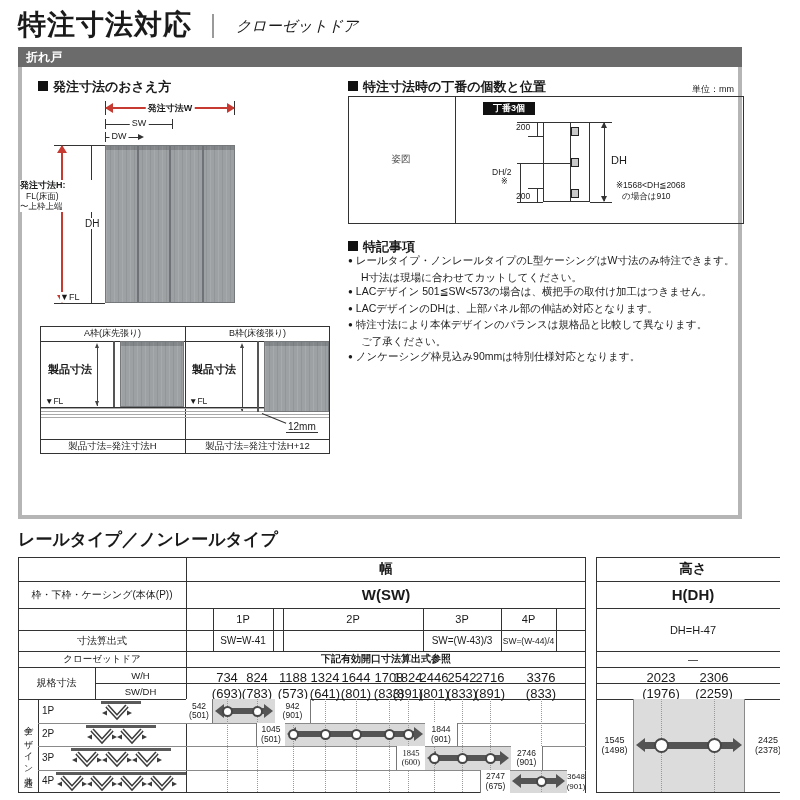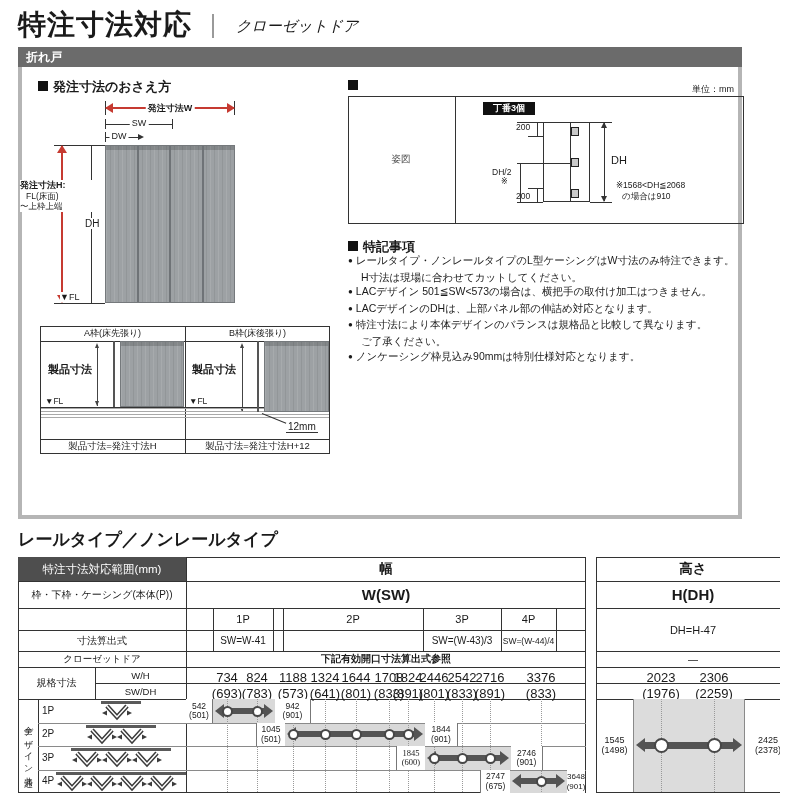--- a/index.html
+++ b/index.html
@@ -115,21 +115,21 @@
   <div class="vline" style="left:257px;top:341px;width:2px;height:71px;background:#555;z-index:3;"></div>
   <div class="door" style="left:264px;top:341px;width:65px;height:71px;z-index:3;"></div>
 
   <div class="abs" style="left:262px;top:413px;width:26px;height:1px;background:#333;transform:rotate(22deg);transform-origin:left center;z-index:4;"></div>
   <div class="abs" style="left:286px;top:421px;font-size:10px;border-bottom:1px solid #333;padding:0 2px;z-index:4;">12mm</div>
 
   <div class="hline" style="left:40px;top:439px;width:290px;"></div>
   <div class="cell" style="left:40px;top:439px;width:145px;height:15px;font-size:9.5px;">製品寸法=発注寸法H</div>
   <div class="cell" style="left:185px;top:439px;width:145px;height:15px;font-size:9.5px;">製品寸法=発注寸法H+12</div>
 
-  <div class="sechead" style="left:348px;top:78px;"><span class="sq"></span></div>
+  <div class="sechead" style="left:348px;top:78px;"><span class="sq"></span><span>特注寸法時の丁番の個数と位置</span></div>
   <div class="abs" style="left:692px;top:83px;font-size:9px;">単位：mm</div>
 
   <div class="abs" style="left:348px;top:96px;width:396px;height:128px;border:1.5px solid #333;box-sizing:border-box;"></div>
   <div class="vline" style="left:455px;top:96px;height:128px;"></div>
   <div class="abs" style="left:401px;top:153px;transform:translateX(-50%);font-size:9.5px;color:#444;">姿図</div>
 
   <div class="abs flexc" style="left:483px;top:102px;width:52px;height:13px;background:#111;color:#fff;font-size:9px;font-weight:bold;">丁番3個</div>
 
   <div class="abs" style="left:543px;top:122px;width:47px;height:80px;border:1px solid #333;box-sizing:border-box;"></div>
   <div class="vline" style="left:570px;top:122px;height:80px;"></div>
@@ -196,21 +196,20 @@
   <div class="vline" style="left:186px;top:557px;height:236px;"></div>
   <div class="vline" style="left:95px;top:667px;height:32px;"></div>
   <div class="vline" style="left:38px;top:699px;height:94px;"></div>
   <div class="vline" style="left:213px;top:608px;height:43px;"></div>
   <div class="vline" style="left:273px;top:608px;height:43px;"></div>
   <div class="vline" style="left:283px;top:608px;height:43px;"></div>
   <div class="vline" style="left:423px;top:608px;height:43px;"></div>
   <div class="vline" style="left:501px;top:608px;height:43px;"></div>
   <div class="vline" style="left:556px;top:608px;height:43px;"></div>
 
-  <div class="cell" style="left:18px;top:557px;width:168px;height:24px;background:#4e4e4e;color:#fff;font-size:11.5px;">特注寸法対応範囲(mm)</div>
   <div class="cell" style="left:186px;top:557px;width:400px;height:24px;font-size:13.5px;font-weight:bold;">幅</div>
   <div class="cell" style="left:596px;top:557px;width:194px;height:24px;font-size:13.5px;font-weight:bold;">高さ</div>
 
   <div class="cell" style="left:18px;top:581px;width:168px;height:27px;font-size:10px;">枠・下枠・ケーシング(本体(P))</div>
   <div class="cell" style="left:186px;top:581px;width:400px;height:27px;font-size:15px;font-weight:bold;">W(SW)</div>
   <div class="cell" style="left:596px;top:581px;width:194px;height:27px;font-size:15px;font-weight:bold;">H(DH)</div>
 
   <div class="cell" style="left:213px;top:608px;width:60px;height:22px;font-size:11px;">1P</div>
   <div class="cell" style="left:283px;top:608px;width:140px;height:22px;font-size:11px;">2P</div>
   <div class="cell" style="left:423px;top:608px;width:78px;height:22px;font-size:11px;">3P</div>

